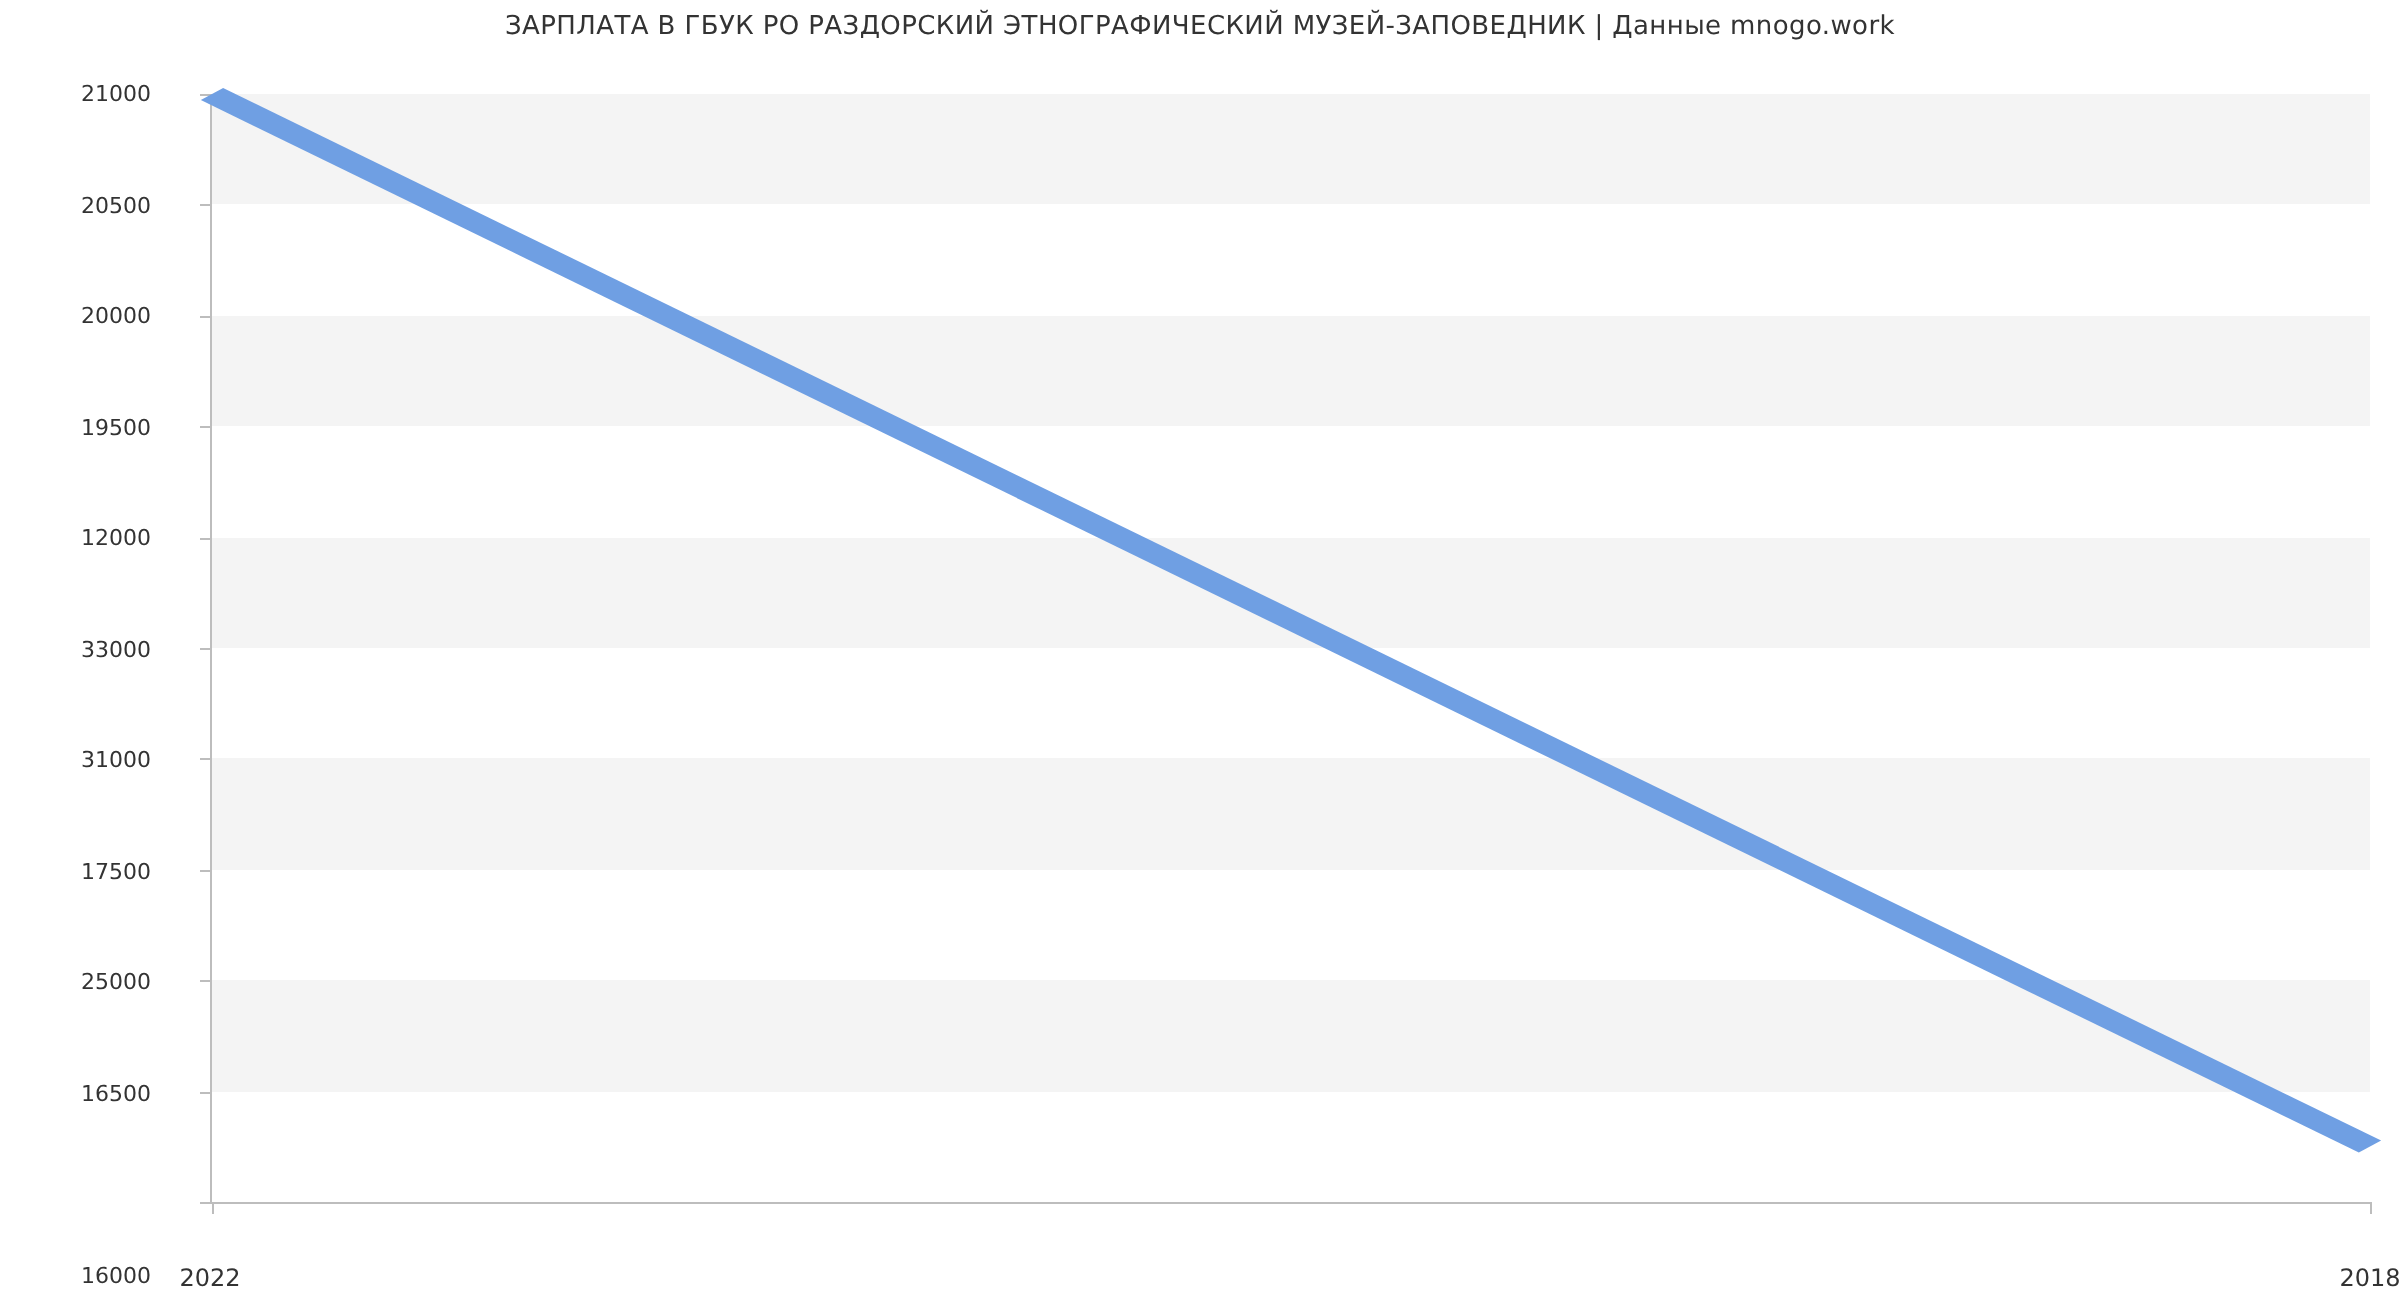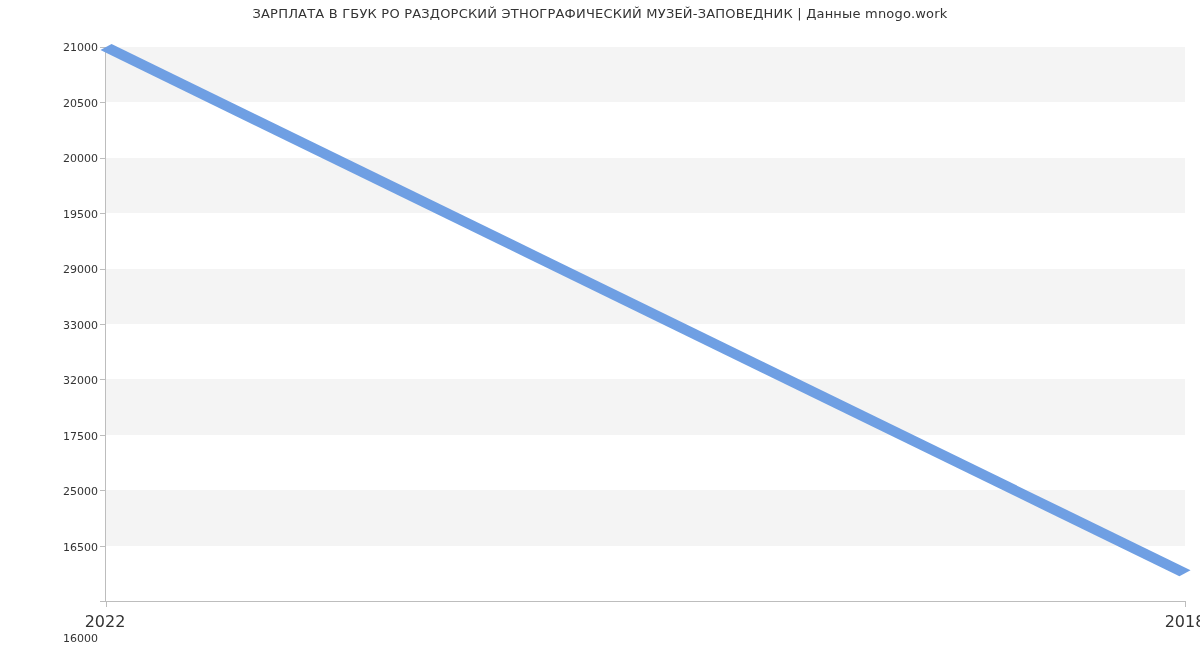--- a/index.html
+++ b/index.html
@@ -51,35 +51,35 @@
   .y-tick {
     position: absolute;
     left: -6px;
     width: 6px;
     border-top: 1px solid #bdbdbd;
   }
   .y-label {
     position: absolute;
     right: 1102px;
     width: 80px;
-    text-align: right;
+    text-align: center;
     font-size: 11px;
     color: #333;
     transform: translateY(-50%);
   }
   .x-tick {
     position: absolute;
     bottom: -6px;
     height: 6px;
     border-left: 1px solid #bdbdbd;
   }
   .x-label {
     position: absolute;
-    top: 612px;
-    font-size: 16px;
+    top: 632px;
+    font-size: 12px;
     color: #333;
     transform: translateX(-50%);
   }
   svg.line-layer {
     position: absolute;
     left: 0;
     top: 0;
     width: 100%;
     height: 100%;
     overflow: visible;
@@ -121,23 +121,23 @@
 
     <svg class="line-layer" viewBox="0 0 100 100" preserveAspectRatio="none">
       <path id="series-path" class="series-line" d="M0.000,0.000 L100.000,95.000"></path>
     </svg>
   </div>
 
   <div class="y-label" style="top:47px">21000</div>
   <div class="y-label" style="top:102.5px">20500</div>
   <div class="y-label" style="top:158px">20000</div>
   <div class="y-label" style="top:213.5px">19500</div>
-  <div class="y-label" style="top:269px">29000</div>
+  <div class="y-label" style="top:269px">12000</div>
   <div class="y-label" style="top:324.5px">33000</div>
-  <div class="y-label" style="top:380px">32000</div>
+  <div class="y-label" style="top:380px">31000</div>
   <div class="y-label" style="top:435.5px">17500</div>
   <div class="y-label" style="top:491px">25000</div>
   <div class="y-label" style="top:546.5px">16500</div>
   <div class="y-label" style="top:638px">16000</div>
 
   <div class="x-label" style="left:105px">2022</div>
   <div class="x-label" style="left:1185px">2018</div>
 
 </div>
 

